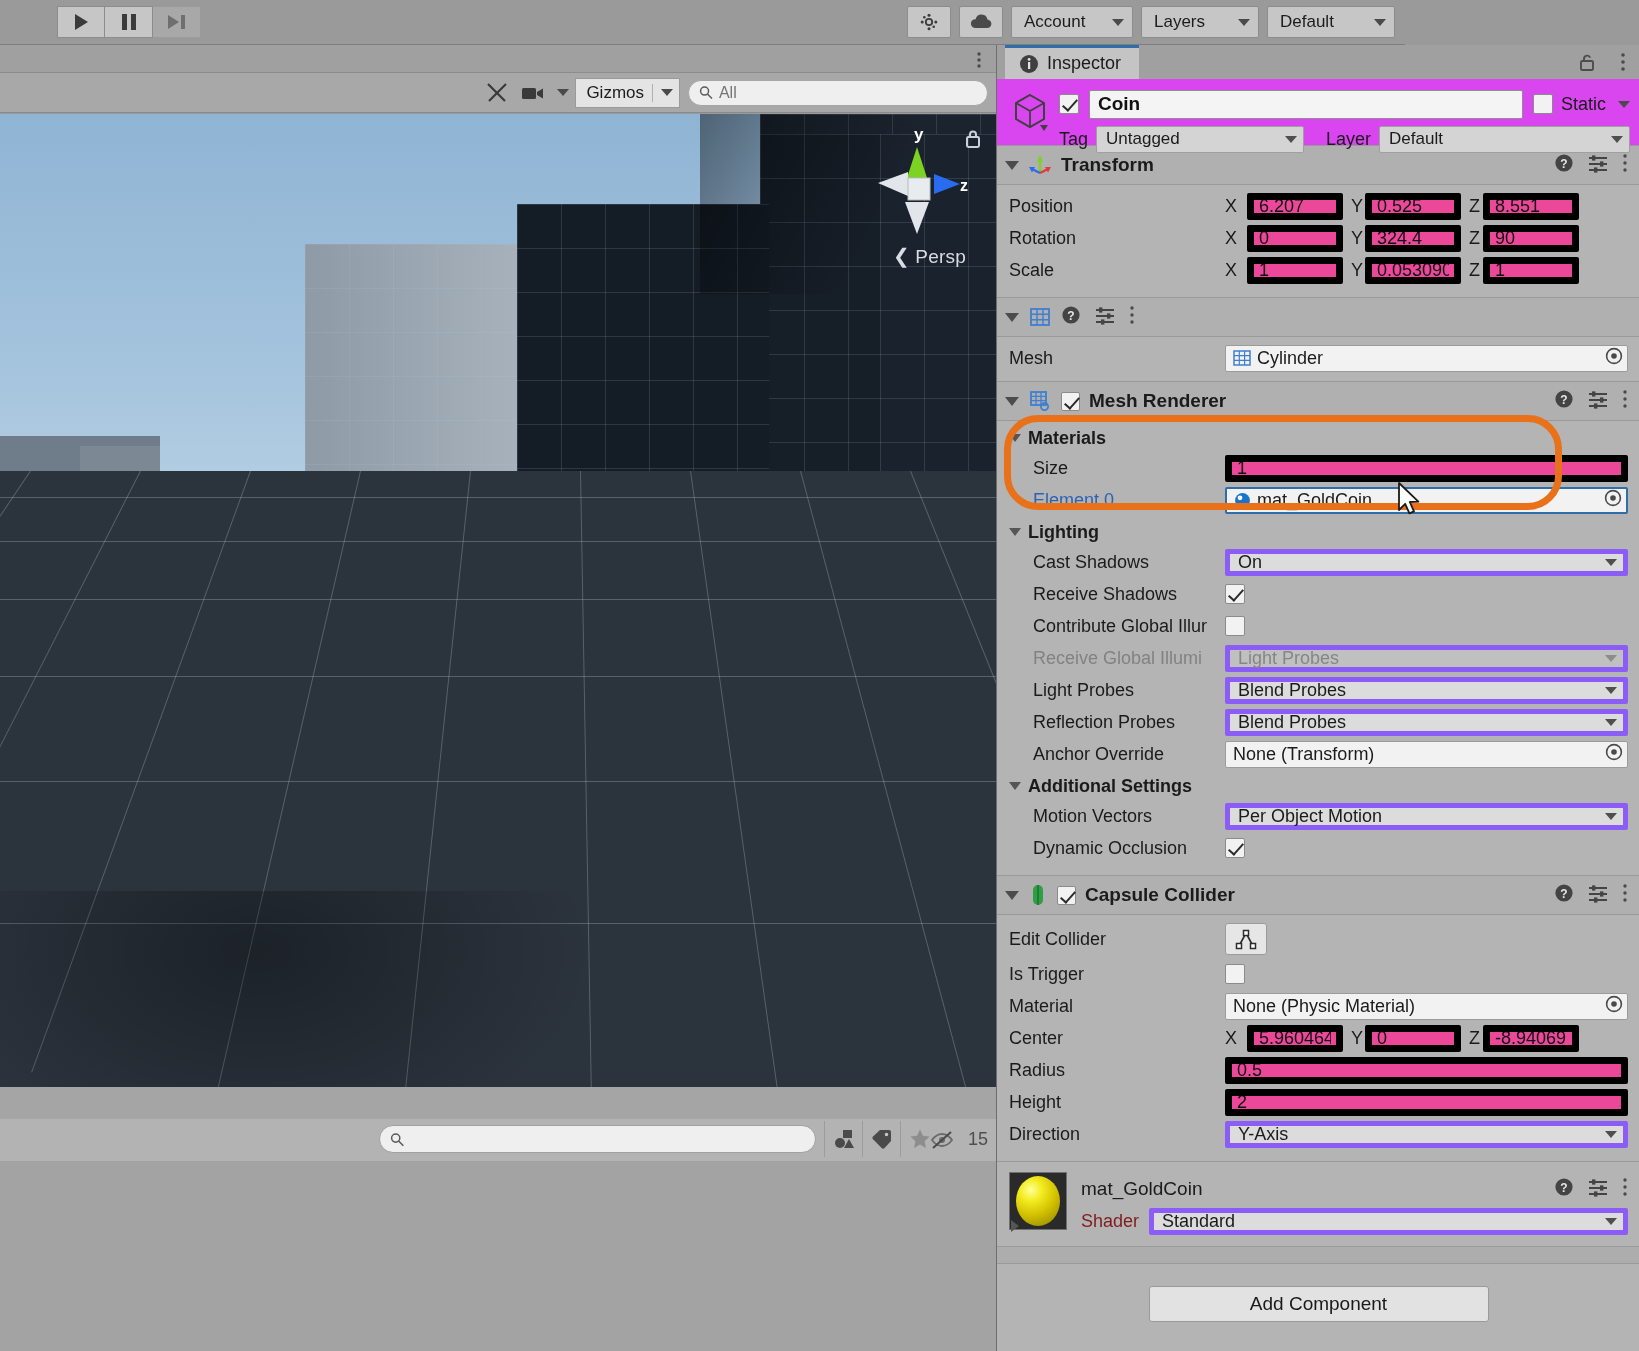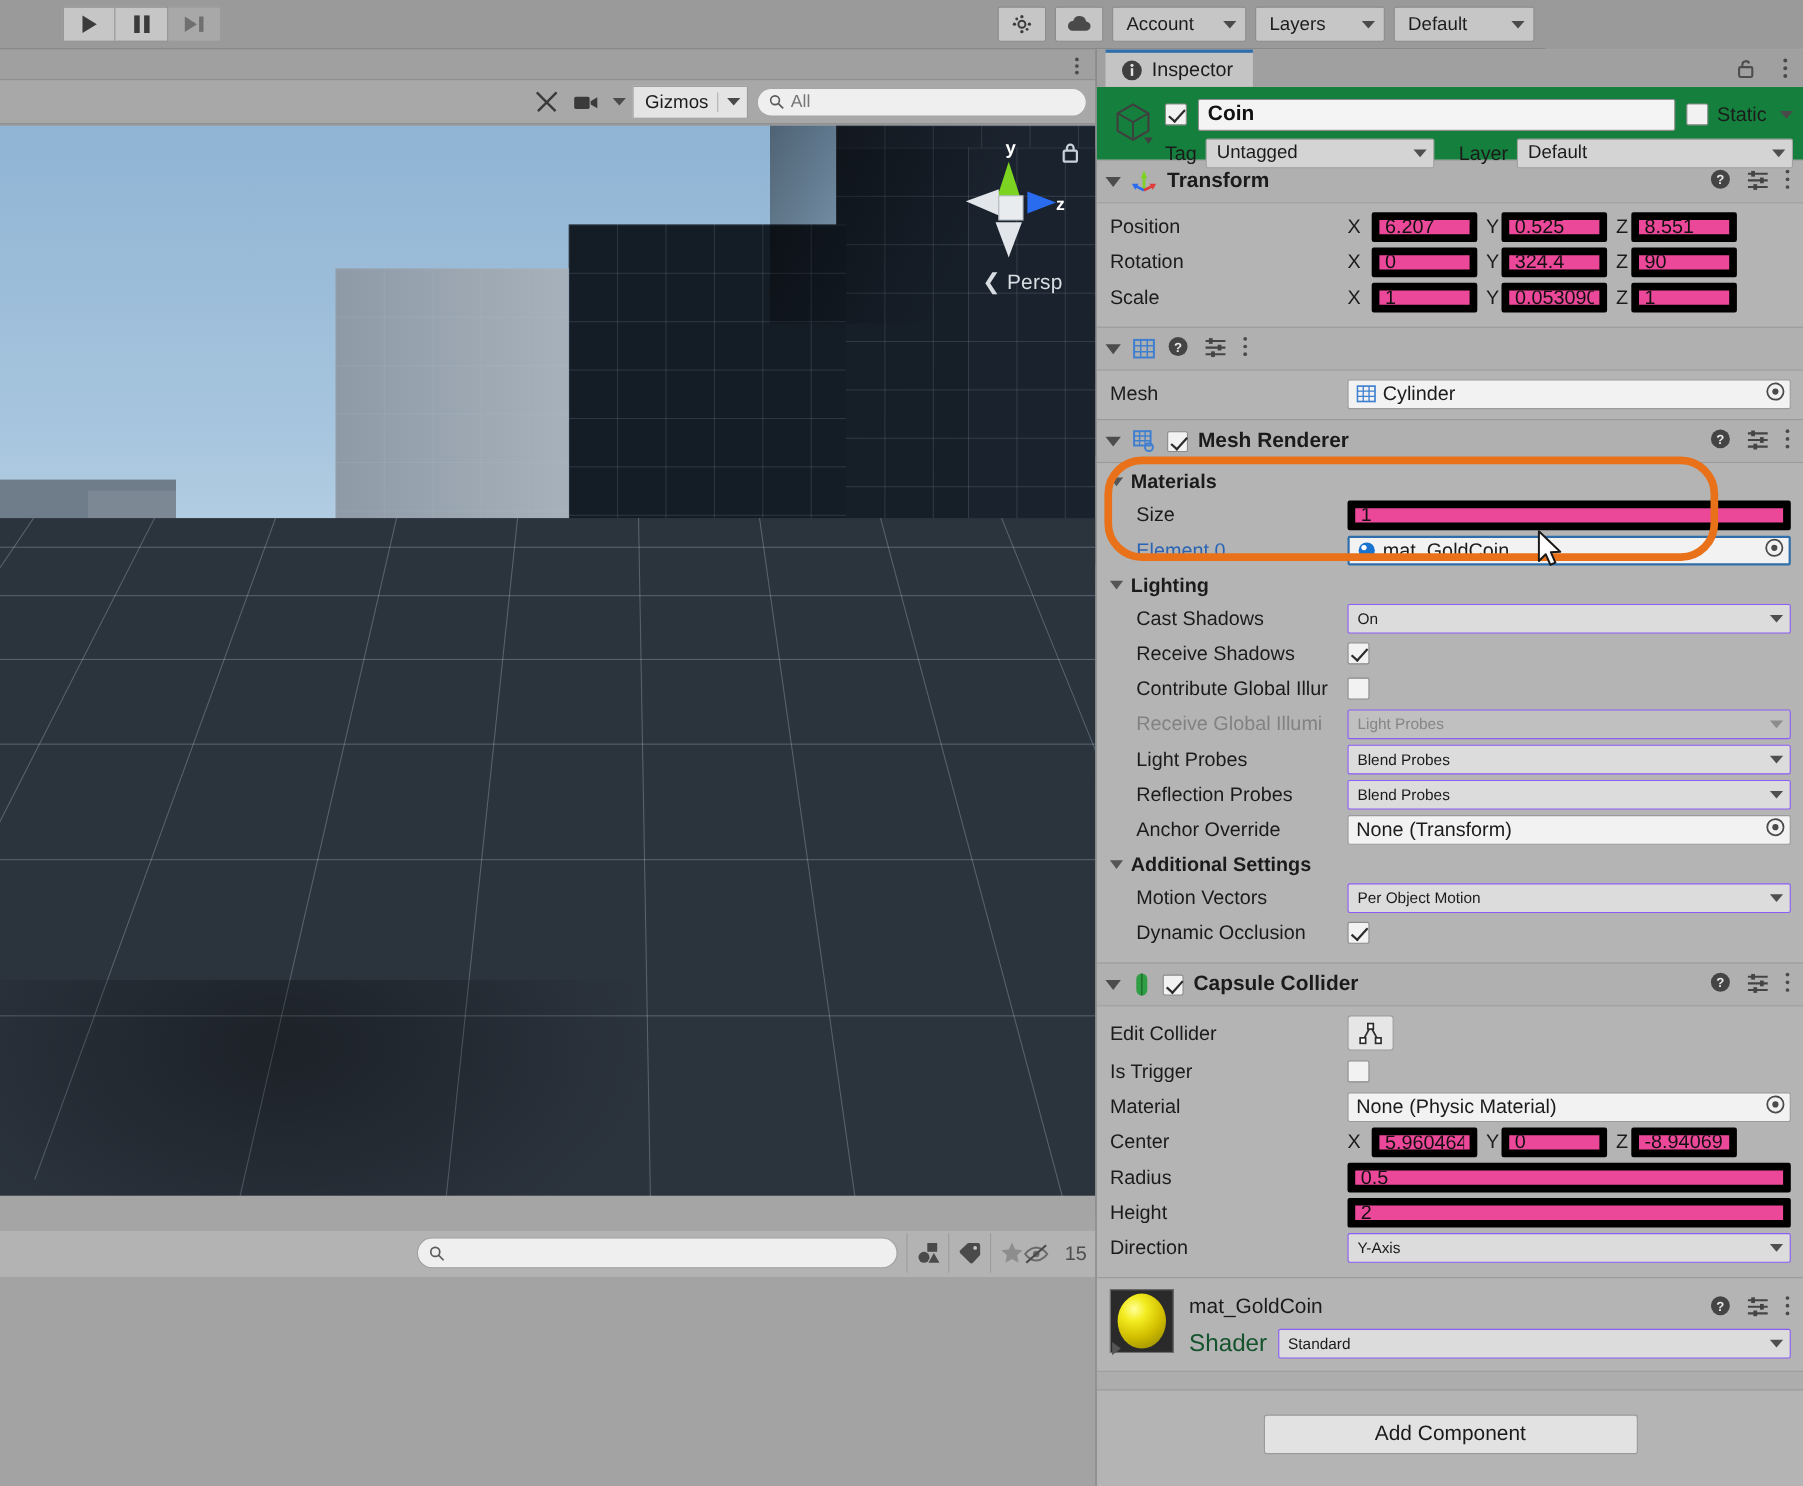--- a/index.html
+++ b/index.html
@@ -111,21 +111,21 @@
   .inspector{position:absolute;left:996px;top:45px;width:643px;height:1306px;background:#b4b4b4;border-left:1px solid #6e6e6e;}
   .insp-tabrow{position:absolute;left:0;top:0;width:643px;height:34px;background:#a0a0a0;}
   .insp-tab{position:absolute;left:8px;top:0;height:34px;background:#c4c4c4;border-top:3px solid #2f6ea8;
     display:flex;align-items:center;gap:8px;padding:0 18px 0 14px;font-size:18px;color:#1b1b1b;cursor:pointer;}
   .insp-lock{position:absolute;right:44px;top:8px;cursor:pointer;}
   .insp-kebab{position:absolute;right:14px;top:6px;cursor:pointer;}
 
   .insp-body{position:absolute;left:0;top:34px;width:643px;height:1272px;background:#b4b4b4;overflow:hidden;}
 
   
-  .objhdr{position:relative;height:66px;background:#15803d;padding:8px 10px 0 10px;}
+  .objhdr{position:relative;height:66px;background:#d946ef;padding:8px 10px 0 10px;}
   .objicon{position:absolute;left:12px;top:12px;width:44px;height:44px;display:flex;align-items:center;justify-content:center;}
   .namerow{position:absolute;left:62px;top:10px;right:10px;height:30px;display:flex;align-items:center;gap:10px;}
   .chk{width:20px;height:20px;background:#f2f2f2;border:1px solid #8b8b8b;border-radius:2px;position:relative;cursor:pointer;flex:none;}
   .chk.on::after{content:"";position:absolute;left:6px;top:1px;width:6px;height:13px;border:solid #2b2b2b;border-width:0 2.4px 2.4px 0;transform:rotate(42deg);}
   .nameinput{flex:1;height:29px;background:#f4f4f4;border:1px solid #8e8e8e;border-radius:2px;padding:0 8px;
     font-size:19px;font-weight:bold;color:#111;font-family:inherit;outline:none;}
   .staticbox{display:flex;align-items:center;gap:8px;flex:none;}
   .staticlbl{font-size:18px;color:#1b1b1b;}
   .tagrow{position:absolute;left:62px;top:46px;right:10px;height:28px;display:flex;align-items:center;gap:8px;}
   .fld-lbl{font-size:18px;color:#1b1b1b;white-space:nowrap;}
@@ -144,22 +144,22 @@
   .row{display:flex;align-items:center;height:30px;margin-bottom:2px;}
   .row .lbl{font-size:18px;color:#1b1b1b;width:216px;flex:none;}
   .row .lbl.ind{padding-left:24px;}
   .row .lbl.dis{color:#828282;}
   .row .lbl.link{color:#2c64b4;}
   .row .lbl.trunc{width:216px;overflow:hidden;white-space:nowrap;}
   .vecrow{display:flex;align-items:center;gap:0;flex:1;}
   .axl{font-size:18px;color:#1b1b1b;width:22px;flex:none;}
   .numin{height:27px;background:#ec4899;border:7px solid #000000;border-radius:2px;
     font-size:18px;color:#111;padding:0 5px;font-family:inherit;outline:none;min-width:0;}
-  .wide{flex:1;height:27px;background:#dcdcdc;border:1px solid #8b5cf6;border-radius:2px;
-    display:flex;align-items:center;padding:0 6px 0 8px;font-size:14px;color:#1b1b1b;cursor:pointer;}
+  .wide{flex:1;height:27px;background:#dcdcdc;border:5px solid #8b5cf6;border-radius:2px;
+    display:flex;align-items:center;padding:0 6px 0 8px;font-size:18px;color:#1b1b1b;cursor:pointer;}
   .wide.dis{color:#868686;background:#c0c0c0;}
   .wide .caret2{margin-left:auto;width:0;height:0;border-left:6px solid transparent;border-right:6px solid transparent;border-top:7px solid #4f4f4f;}
   .wide .caret2.dis{border-top-color:#8c8c8c;}
   .objfield{flex:1;height:27px;background:#f2f2f2;border:1px solid #9b9b9b;border-radius:2px;
     display:flex;align-items:center;gap:6px;padding:0 4px 0 7px;font-size:18px;color:#1b1b1b;cursor:pointer;}
   .objfield .target{margin-left:auto;}
   .sublabel{font-size:18px;font-weight:bold;color:#1b1b1b;display:flex;align-items:center;gap:7px;height:30px;}
   .smallarrow{width:0;height:0;border-left:6px solid transparent;border-right:6px solid transparent;border-top:8px solid #555;}
 
   
@@ -786,21 +786,21 @@
                       <rect x="7" y="14.4" width="3.4" height="5.2" fill="#444"></rect>
                     </svg></span>
                 <span><svg width="6" height="20" viewBox="0 0 6 20">
                       <circle cx="3" cy="3" r="1.7" fill="#4a4a4a"></circle>
                       <circle cx="3" cy="10" r="1.7" fill="#4a4a4a"></circle>
                       <circle cx="3" cy="17" r="1.7" fill="#4a4a4a"></circle>
                     </svg></span>
               </span>
             </div>
             <div style="display:flex;align-items:center;gap:10px;height:30px;">
-              <span style="font-size:22px;color:#14532d">Shader</span>
+              <span style="font-size:18px;color:#7f1d1d">Shader</span>
               <span class="wide" style="flex:1">
                 <span>Standard</span>
                   <span class="caret2"></span>
               </span>
             </div>
           </div>
         </div>
         <span style="position:absolute;left:14px;bottom:14px;width:0;height:0;border-top:6px solid transparent;border-bottom:6px solid transparent;border-left:8px solid #555;"></span>
       </div>
 

